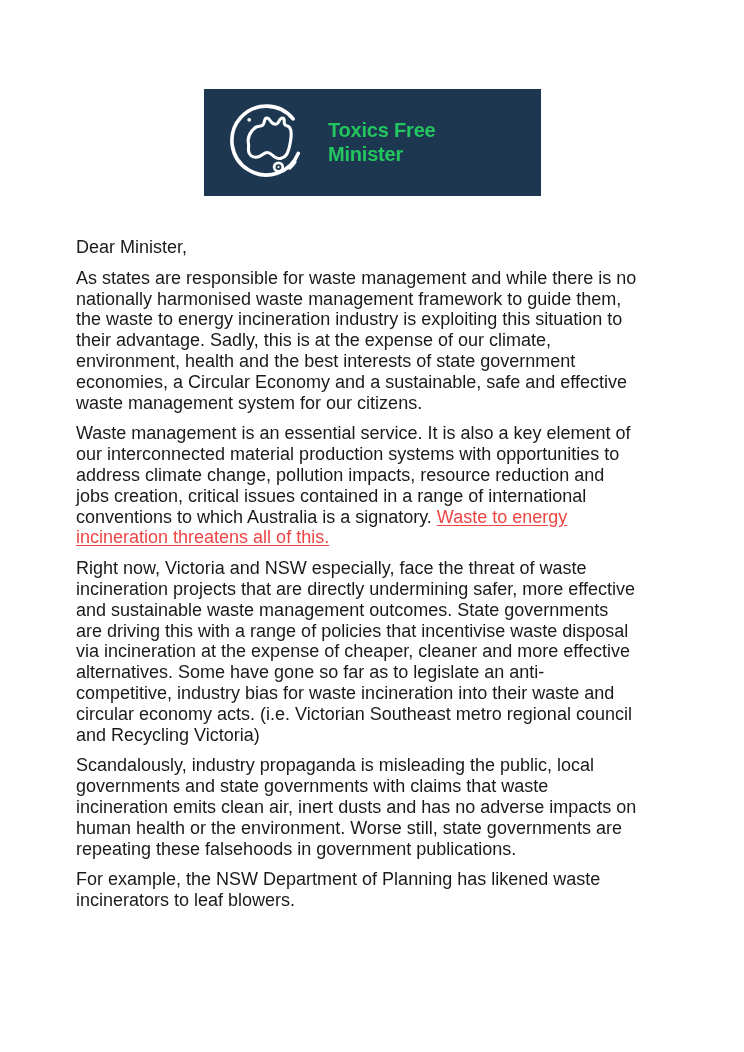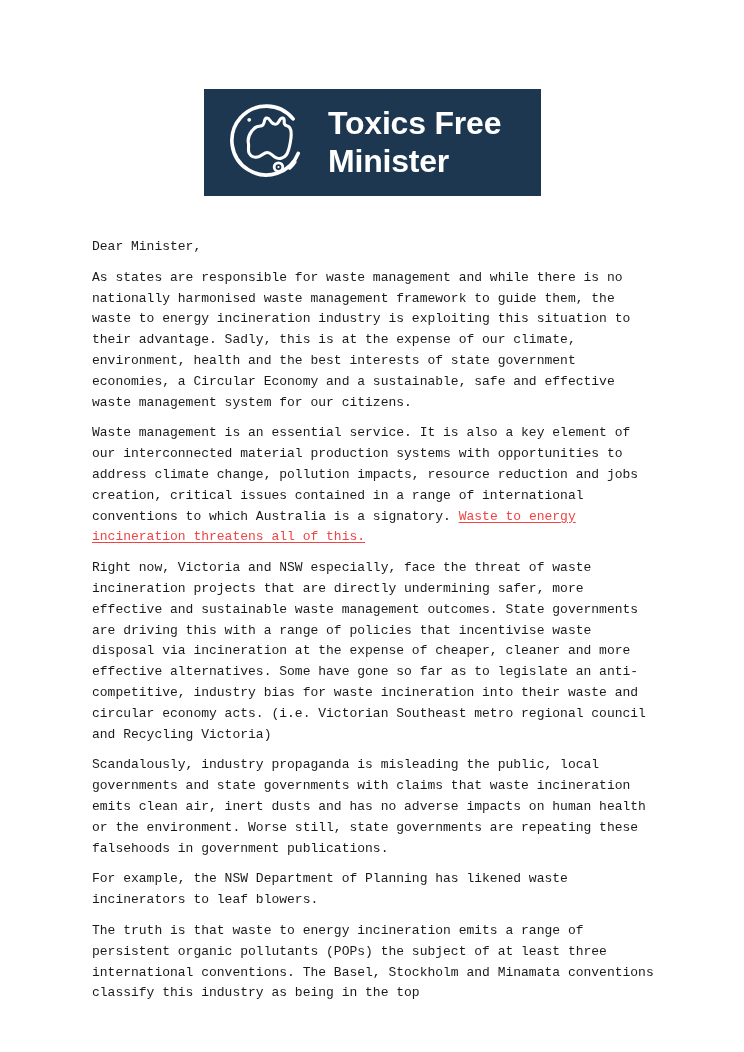--- a/index.html
+++ b/index.html
@@ -39,40 +39,40 @@
 
   .logo-mark {
     width: 86px;
     height: 86px;
     flex: 0 0 86px;
     display: block;
   }
 
   .brand-text {
     margin-left: 16px;
-    color: #ffffff;
+    color: #22c55e;
     font-family: "Liberation Sans", sans-serif;
     font-weight: bold;
-    font-size: 32px;
+    font-size: 20px;
     line-height: 1.16;
     letter-spacing: -0.2px;
     white-space: nowrap;
   }
   .brand-line {
     display: block;
   }
 
   
   .letter-body {
     position: absolute;
-    left: 92px;
+    left: 76px;
     top: 237px;
     width: 562px;
-    font-family: Liberation Mono, monospace;
-    font-size: 13px;
+    font-family: Liberation Sans, sans-serif;
+    font-size: 18px;
     line-height: 20.8px;
     color: #1a1a1a;
     text-align: left;
   }
 
   .letter-body p {
     margin: 0 0 10px 0;
     padding: 0;
   }
   .letter-body p:last-child {
@@ -138,17 +138,16 @@
     <p>As states are responsible for waste management and while there is no nationally harmonised waste management framework to guide them, the waste to energy incineration industry is exploiting this situation to their advantage. Sadly, this is at the expense of our climate, environment, health and the best interests of state government economies, a Circular Economy and a sustainable, safe and effective waste management system for our citizens.</p>
 
     <p><span>Waste management is an essential service. It is also a key element of our interconnected material production systems with opportunities to address climate change, pollution impacts, resource reduction and jobs creation, critical issues contained in a range of international conventions to which Australia is a signatory. </span><a class="emphasis-link">Waste to energy incineration threatens all of this.</a></p>
 
     <p>Right now, Victoria and NSW especially, face the threat of waste incineration projects that are directly undermining safer, more effective and sustainable waste management outcomes. State governments are driving this with a range of policies that incentivise waste disposal via incineration at the expense of cheaper, cleaner and more effective alternatives. Some have gone so far as to legislate an anti-competitive, industry bias for waste incineration into their waste and circular economy acts. (i.e. Victorian Southeast metro regional council and Recycling Victoria)</p>
 
     <p>Scandalously, industry propaganda is misleading the public, local governments and state governments with claims that waste incineration emits clean air, inert dusts and has no adverse impacts on human health or the environment. Worse still, state governments are repeating these falsehoods in government publications.</p>
 
     <p>For example, the NSW Department of Planning has likened waste incinerators to leaf blowers.</p>
 
-    <p>The truth is that waste to energy incineration emits a range of persistent organic pollutants (POPs) the subject of at least three international conventions. The Basel, Stockholm and Minamata conventions classify this industry as being in the top</p>
 
   </div>
 
 </div>
 
 </body></html>

